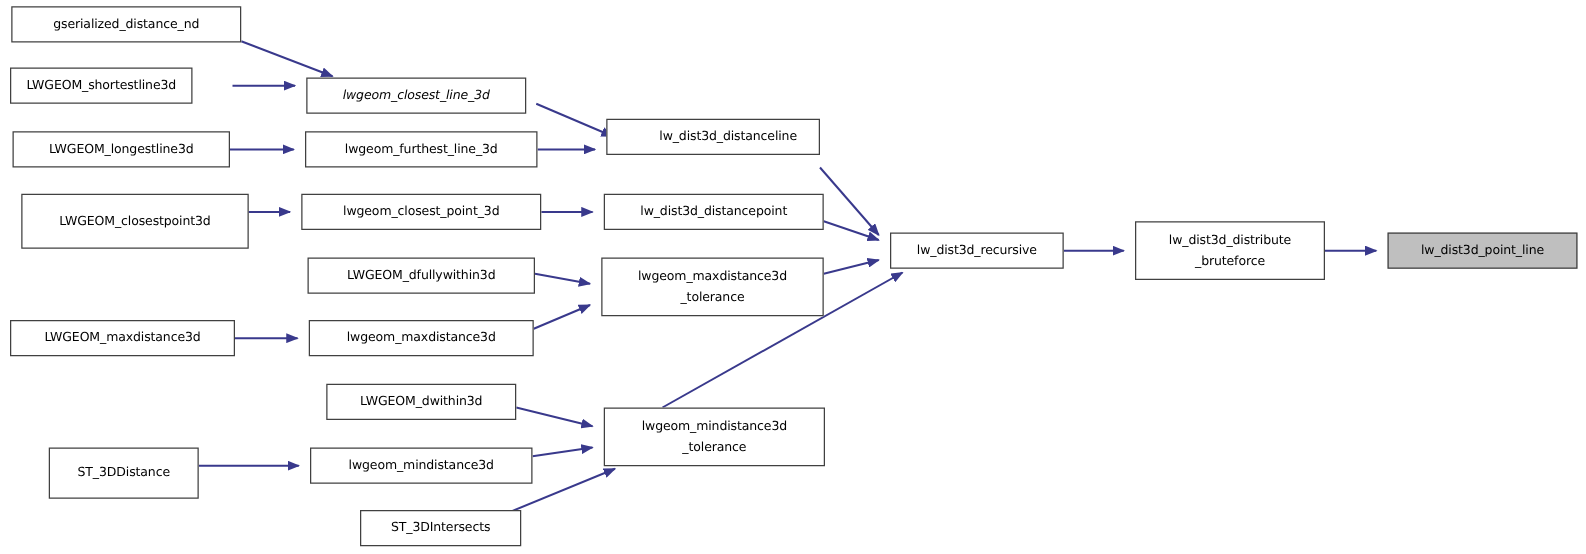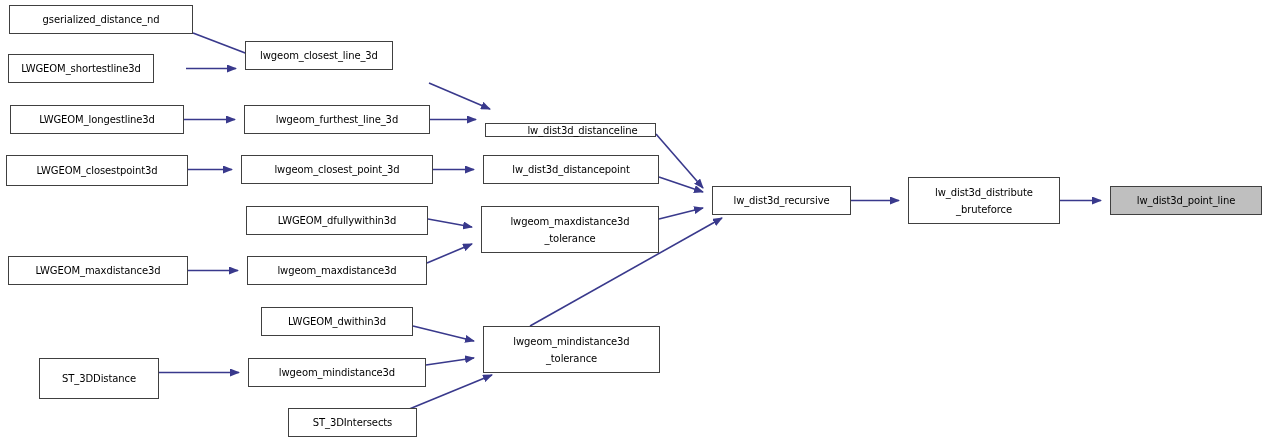--- a/index.html
+++ b/index.html
@@ -78,32 +78,32 @@
         <path d="M 659,219 L 703,208" fill="none" stroke="#39398c" stroke-width="1.6" marker-end="url(#arrowhead)"></path>
         <path d="M 530,326 L 722,218" fill="none" stroke="#39398c" stroke-width="1.6" marker-end="url(#arrowhead)"></path>
         <path d="M 851,200.5 L 899,200.5" fill="none" stroke="#39398c" stroke-width="1.6" marker-end="url(#arrowhead)"></path>
         <path d="M 1060,200.5 L 1101,200.5" fill="none" stroke="#39398c" stroke-width="1.6" marker-end="url(#arrowhead)"></path>
       </g>
   </svg>
   <div id="nodes">
       <div class="node" style="left: 9px; top: 5px; width: 184px; height: 29px;"><span class="node-label">gserialized_distance_nd</span></div>
       <div class="node" style="left: 8px; top: 54px; width: 146px; height: 29px;"><span class="node-label">LWGEOM_shortestline3d</span></div>
       <div class="node" style="left: 10px; top: 105px; width: 174px; height: 29px;"><span class="node-label">LWGEOM_longestline3d</span></div>
-      <div class="node" style="left: 6px; top: 155px; width: 182px; height: 31px;"><span class="node-label">LWGEOM_closestpoint3d</span></div>
+      <div class="node" style="left: 17px; top: 155px; width: 182px; height: 44px;"><span class="node-label">LWGEOM_closestpoint3d</span></div>
       <div class="node" style="left: 8px; top: 256px; width: 180px; height: 29px;"><span class="node-label">LWGEOM_maxdistance3d</span></div>
       <div class="node" style="left: 39px; top: 358px; width: 120px; height: 41px;"><span class="node-label">ST_3DDistance</span></div>
-      <div class="node" style="left: 245px; top: 41px; width: 148px; height: 29px;"><span class="node-label">lwgeom_closest_line_3d</span></div>
+      <div class="node" style="left: 245px; top: 62px; width: 176px; height: 29px; font-style: italic;"><span class="node-label">lwgeom_closest_line_3d</span></div>
       <div class="node" style="left: 244px; top: 105px; width: 186px; height: 29px;"><span class="node-label">lwgeom_furthest_line_3d</span></div>
       <div class="node" style="left: 241px; top: 155px; width: 192px; height: 29px;"><span class="node-label">lwgeom_closest_point_3d</span></div>
       <div class="node" style="left: 246px; top: 206px; width: 182px; height: 29px;"><span class="node-label">LWGEOM_dfullywithin3d</span></div>
       <div class="node" style="left: 247px; top: 256px; width: 180px; height: 29px;"><span class="node-label">lwgeom_maxdistance3d</span></div>
       <div class="node" style="left: 261px; top: 307px; width: 152px; height: 29px;"><span class="node-label">LWGEOM_dwithin3d</span></div>
       <div class="node" style="left: 248px; top: 358px; width: 178px; height: 29px;"><span class="node-label">lwgeom_mindistance3d</span></div>
       <div class="node" style="left: 288px; top: 408px; width: 129px; height: 29px;"><span class="node-label">ST_3DIntersects</span></div>
-      <div class="node" style="left: 485px; top: 123px; width: 171px; height: 14px; padding-left: 24px;"><span class="node-label">lw_dist3d_distanceline</span></div>
+      <div class="node" style="left: 485px; top: 95px; width: 171px; height: 29px; padding-left: 24px;"><span class="node-label">lw_dist3d_distanceline</span></div>
       <div class="node" style="left: 483px; top: 155px; width: 176px; height: 29px;"><span class="node-label">lw_dist3d_distancepoint</span></div>
       <div class="node" style="left: 481px; top: 206px; width: 178px; height: 47px;"><span class="node-label">lwgeom_maxdistance3d
 _tolerance</span></div>
       <div class="node" style="left: 483px; top: 326px; width: 177px; height: 47px;"><span class="node-label">lwgeom_mindistance3d
 _tolerance</span></div>
       <div class="node" style="left: 712px; top: 186px; width: 139px; height: 29px;"><span class="node-label">lw_dist3d_recursive</span></div>
       <div class="node" style="left: 908px; top: 177px; width: 152px; height: 47px;"><span class="node-label">lw_dist3d_distribute
 _bruteforce</span></div>
       <div class="node highlight" style="left: 1110px; top: 186px; width: 152px; height: 29px; text-align: center;"><span class="node-label">lw_dist3d_point_line</span></div>
     </div>

